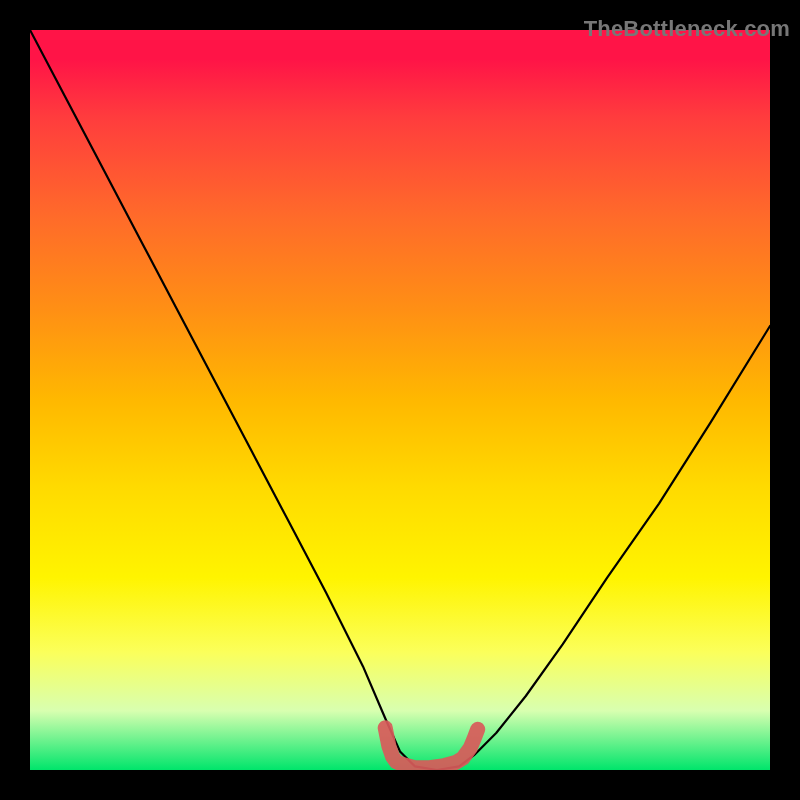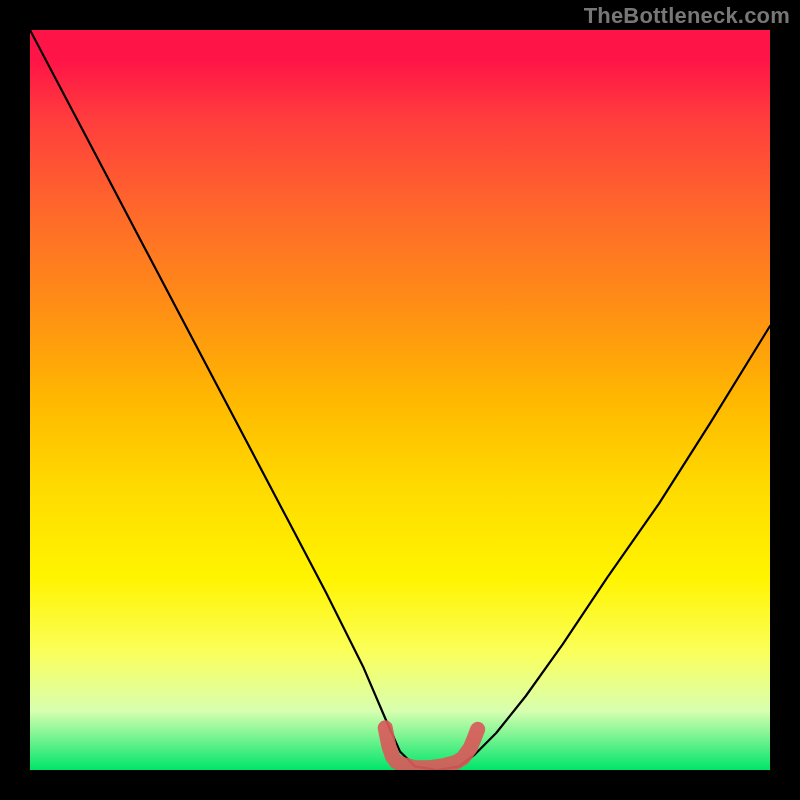--- a/index.html
+++ b/index.html
@@ -42,21 +42,21 @@
       #ffb800 50%,
       #ffdb00 62%,
       #fff400 74%,
       #fbff5a 84%,
       #d8ffb0 92%,
       #00e56b 100%
     );
   }
   .watermark {
     position: absolute;
-    top: 3px;
+    top: 16px;
     right: 10px;
     font-size: 22px;
     font-weight: 600;
     color: #777;
     letter-spacing: 0.2px;
   }
   svg.curve {
     position: absolute;
     left: 0;
     top: 0;

